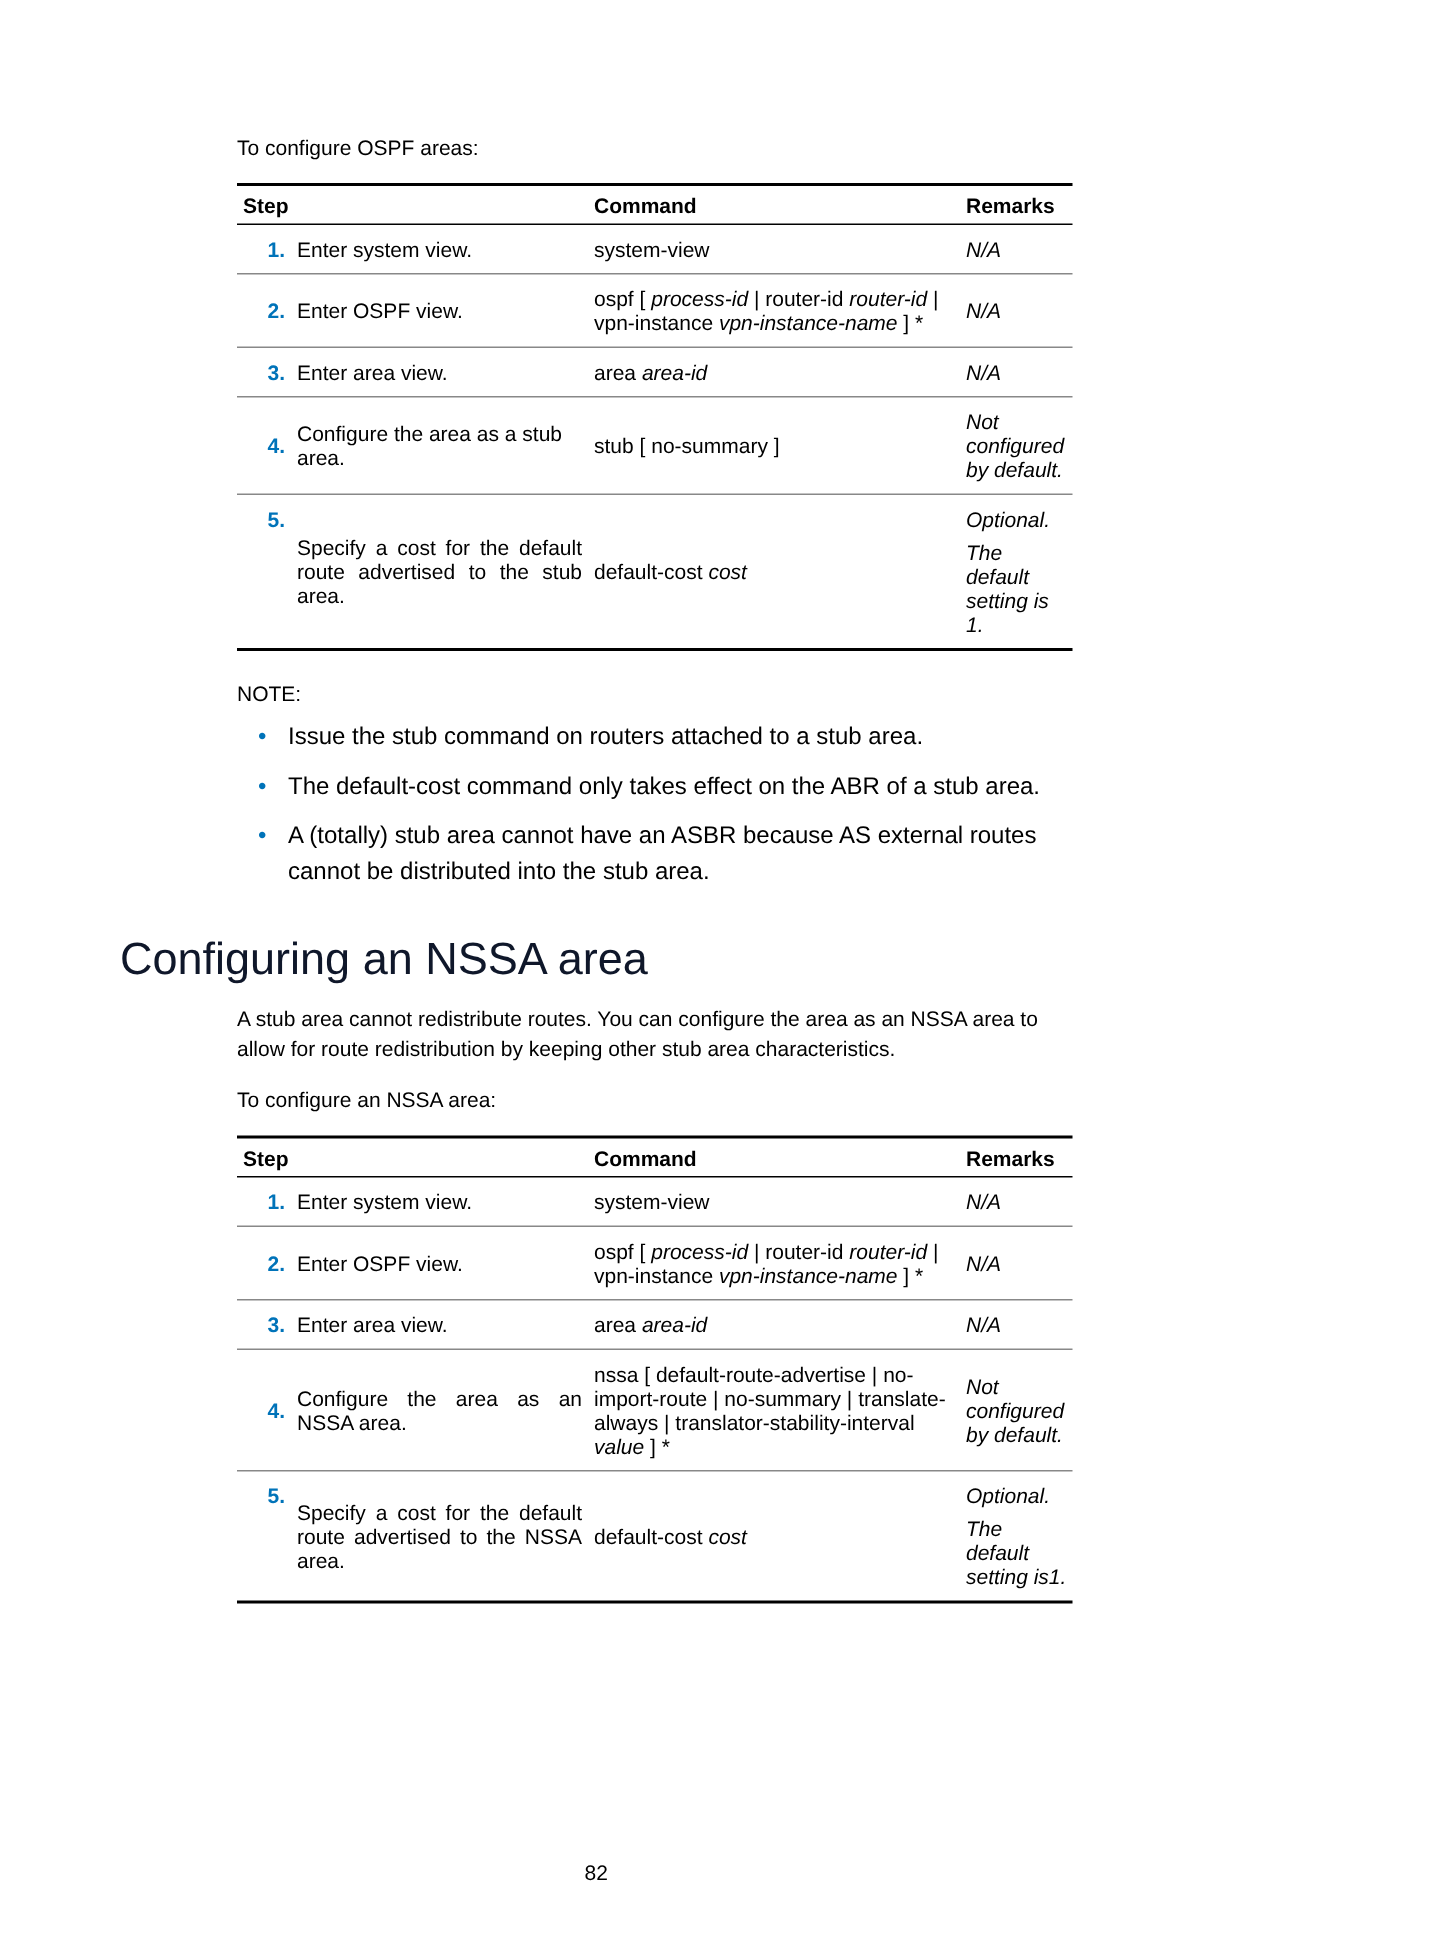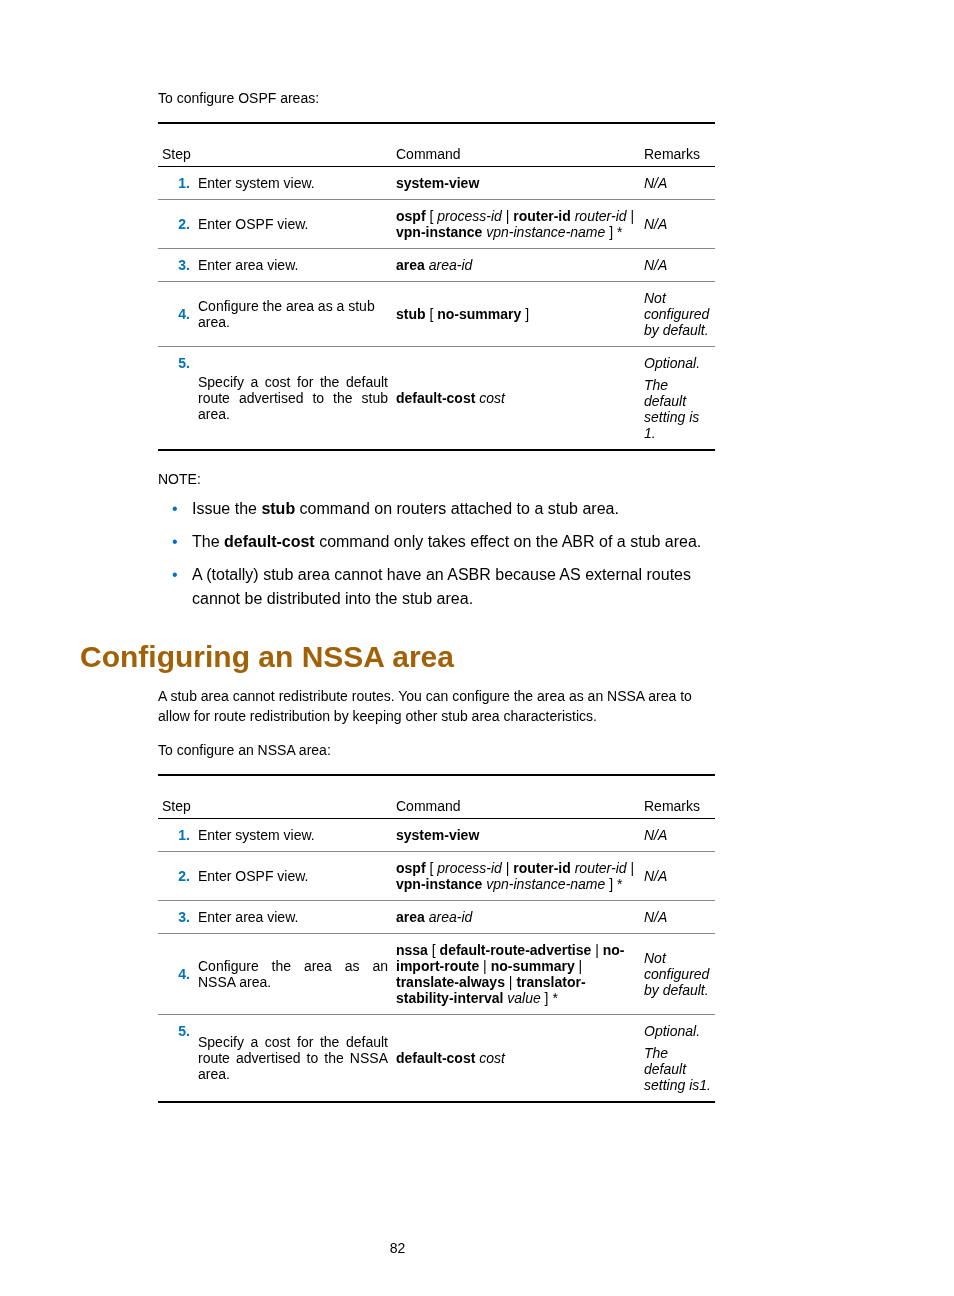--- a/index.html
+++ b/index.html
@@ -28,22 +28,22 @@
     border-collapse: collapse;
     font-size: 14px;
     margin-bottom: 20px;
   }
   table.cmd-table thead tr {
     border-top: 2px solid #000;
     border-bottom: 1.5px solid #000;
   }
   table.cmd-table th {
     text-align: left;
-    font-weight: normal;
-    padding: 22px 4px 4px 4px;
+    font-weight: bold;
+    padding: 5px 4px 4px 4px;
   }
   table.cmd-table td {
     padding: 8px 4px;
     vertical-align: middle;
   }
   table.cmd-table tbody tr {
     border-bottom: 1px solid #888;
   }
   table.cmd-table tbody tr:last-child {
     border-bottom: 2px solid #000;
@@ -58,21 +58,21 @@
   .step-desc {
     width: 190px;
   }
   .cmd {
     width: 240px;
   }
   .remarks {
     width: auto;
     font-style: italic;
   }
-  .b { font-weight: bold; }
+  .b { font-weight: normal; }
   .i { font-style: italic; }
   .note-label {
     color: #000000;
     font-size: 14px;
     margin: 18px 0 10px 0;
   }
   ul.notes {
     list-style: none;
     padding-left: 14px;
     margin: 0 0 30px 0;
@@ -85,22 +85,22 @@
     line-height: 1.45;
   }
   ul.notes li::before {
     content: "•";
     position: absolute;
     left: 0;
     color: #0073b9;
     font-size: 16px;
   }
   h2.section-heading {
-    color: #a16207;
-    font-weight: bold;
+    color: #0f172a;
+    font-weight: normal;
     font-size: 30px;
     margin: 28px 0 12px 0;
   }
   .body-para {
     font-size: 14px;
     line-height: 1.45;
     margin-bottom: 16px;
   }
   .justify { text-align: justify; }
   .page-number {

